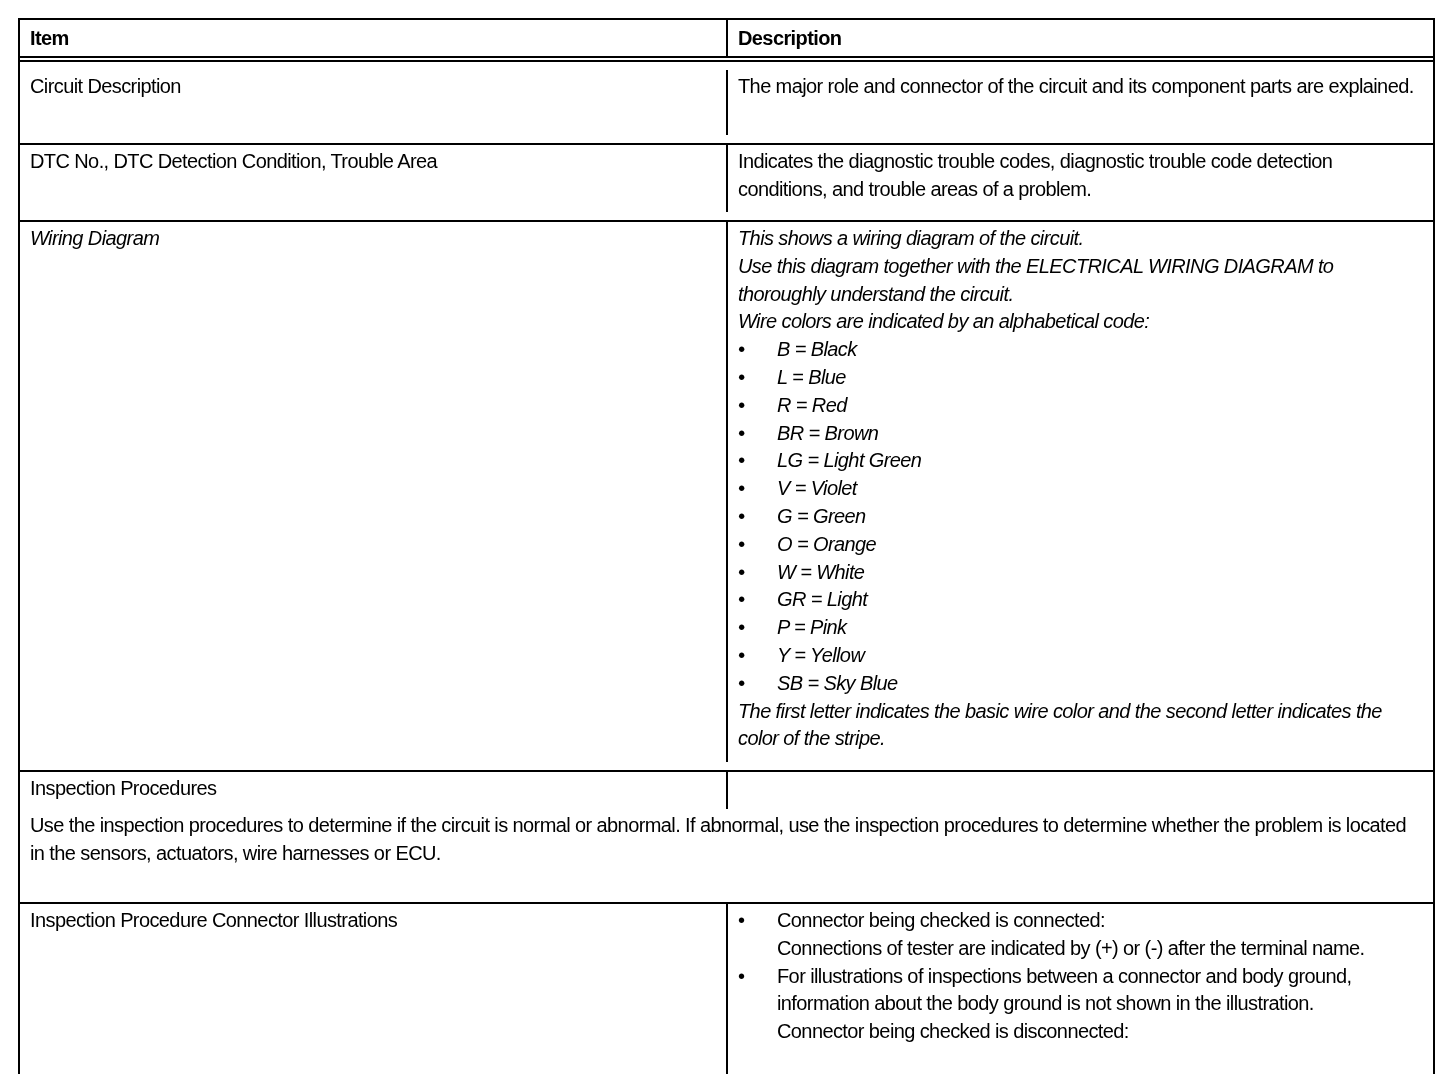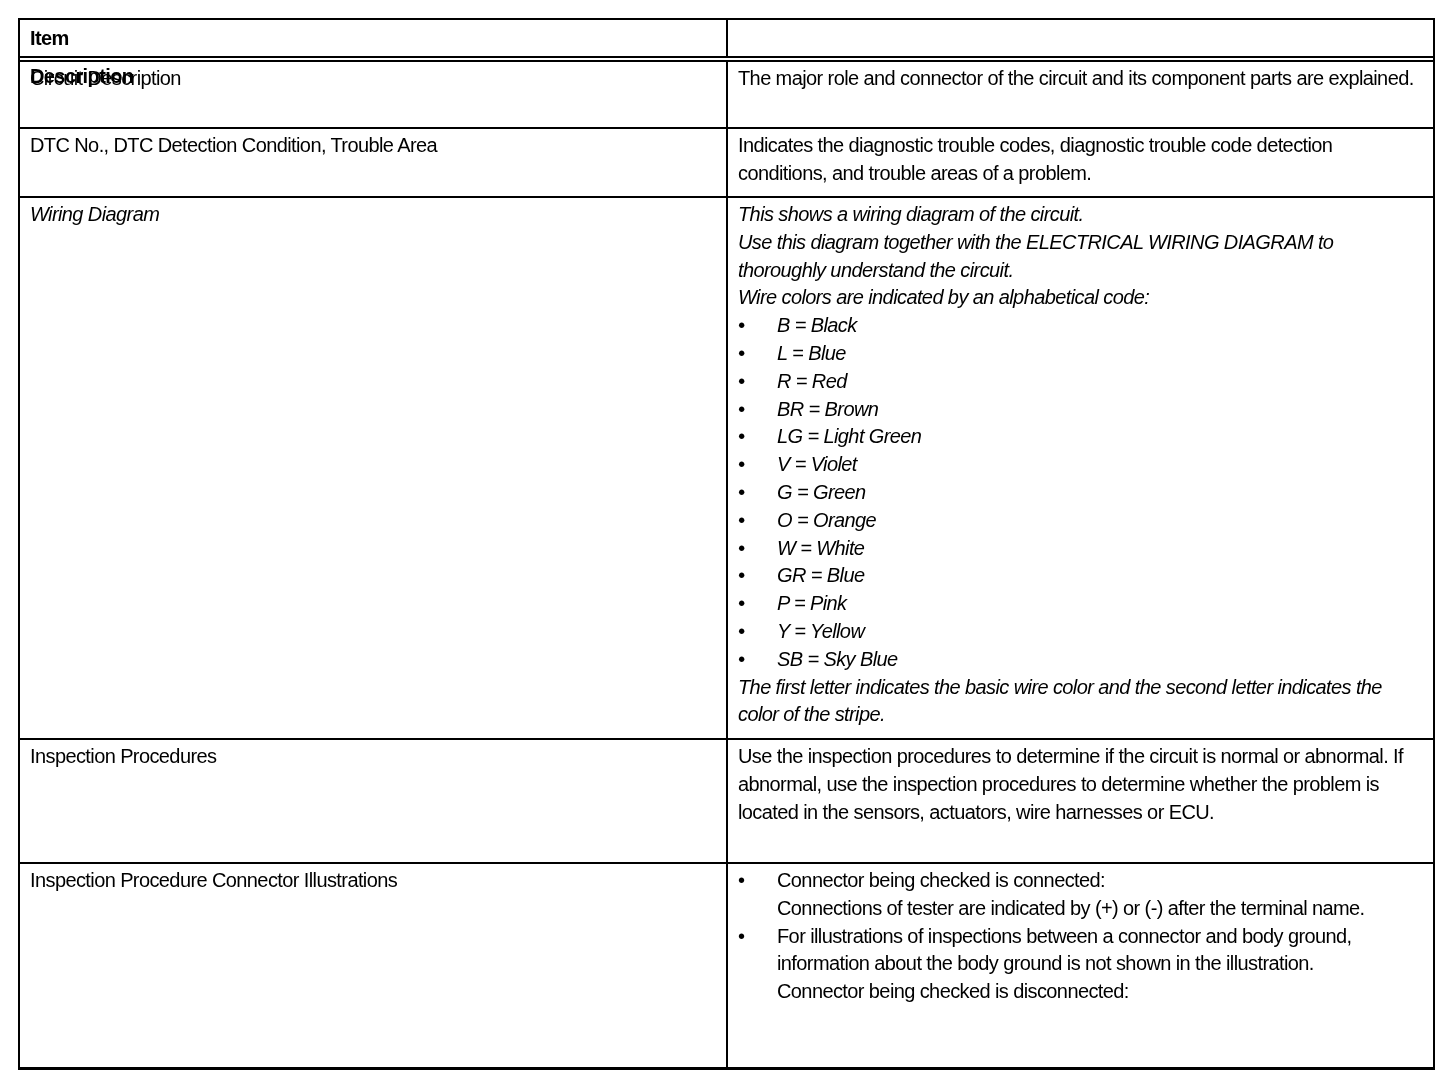--- a/index.html
+++ b/index.html
@@ -20,29 +20,29 @@
     left: 18px;
     top: 18px;
     width: 1417px;
     border: 2px solid #000;
     border-bottom-width: 3px;
     box-sizing: border-box;
   }
   .row {
     display: flex;
     border-top: 2px solid #000;
+    margin-top: 8px;
   }
   .row.first-body {
     border-top: none;
   }
   .header-row {
     display: flex;
     height: 36px;
     border-bottom: 6px double #000;
-    flex-direction: column;
   }
   .cell {
     box-sizing: border-box;
     padding: 3px 10px 6px 10px;
     font-size: 20px;
     line-height: 27.8px;
     letter-spacing: -0.6px;
   }
   .cell.left {
     width: 708px;
@@ -129,40 +129,40 @@
         <div class="bullet-item">
             <span class="bullet">•</span>
             <span class="bullet-text">O = Orange</span>
           </div>
         <div class="bullet-item">
             <span class="bullet">•</span>
             <span class="bullet-text">W = White</span>
           </div>
         <div class="bullet-item">
             <span class="bullet">•</span>
-            <span class="bullet-text">GR = Blue</span>
+            <span class="bullet-text">GR = Light</span>
           </div>
         <div class="bullet-item">
             <span class="bullet">•</span>
             <span class="bullet-text">P = Pink</span>
           </div>
         <div class="bullet-item">
             <span class="bullet">•</span>
             <span class="bullet-text">Y = Yellow</span>
           </div>
         <div class="bullet-item">
             <span class="bullet">•</span>
             <span class="bullet-text">SB = Sky Blue</span>
           </div>
       </div>
       <span class="line">The first letter indicates the basic wire color and the second letter indicates the color of the stripe.</span>
     </div>
   </div>
 
-  <div class="row" style="height:122px;">
+  <div class="row" style="height:122px;flex-direction:column;">
     <div class="cell left">Inspection Procedures</div>
     <div class="cell right">
       <span class="line">Use the inspection procedures to determine if the circuit is normal or abnormal. If abnormal, use the inspection procedures to determine whether the problem is located in the sensors, actuators, wire harnesses or ECU.</span>
     </div>
   </div>
 
   <div class="row" style="height:203px;justify-content:space-between;">
     <div class="cell left">Inspection Procedure Connector Illustrations</div>
     <div class="cell right">
       <div class="bullet-item">

